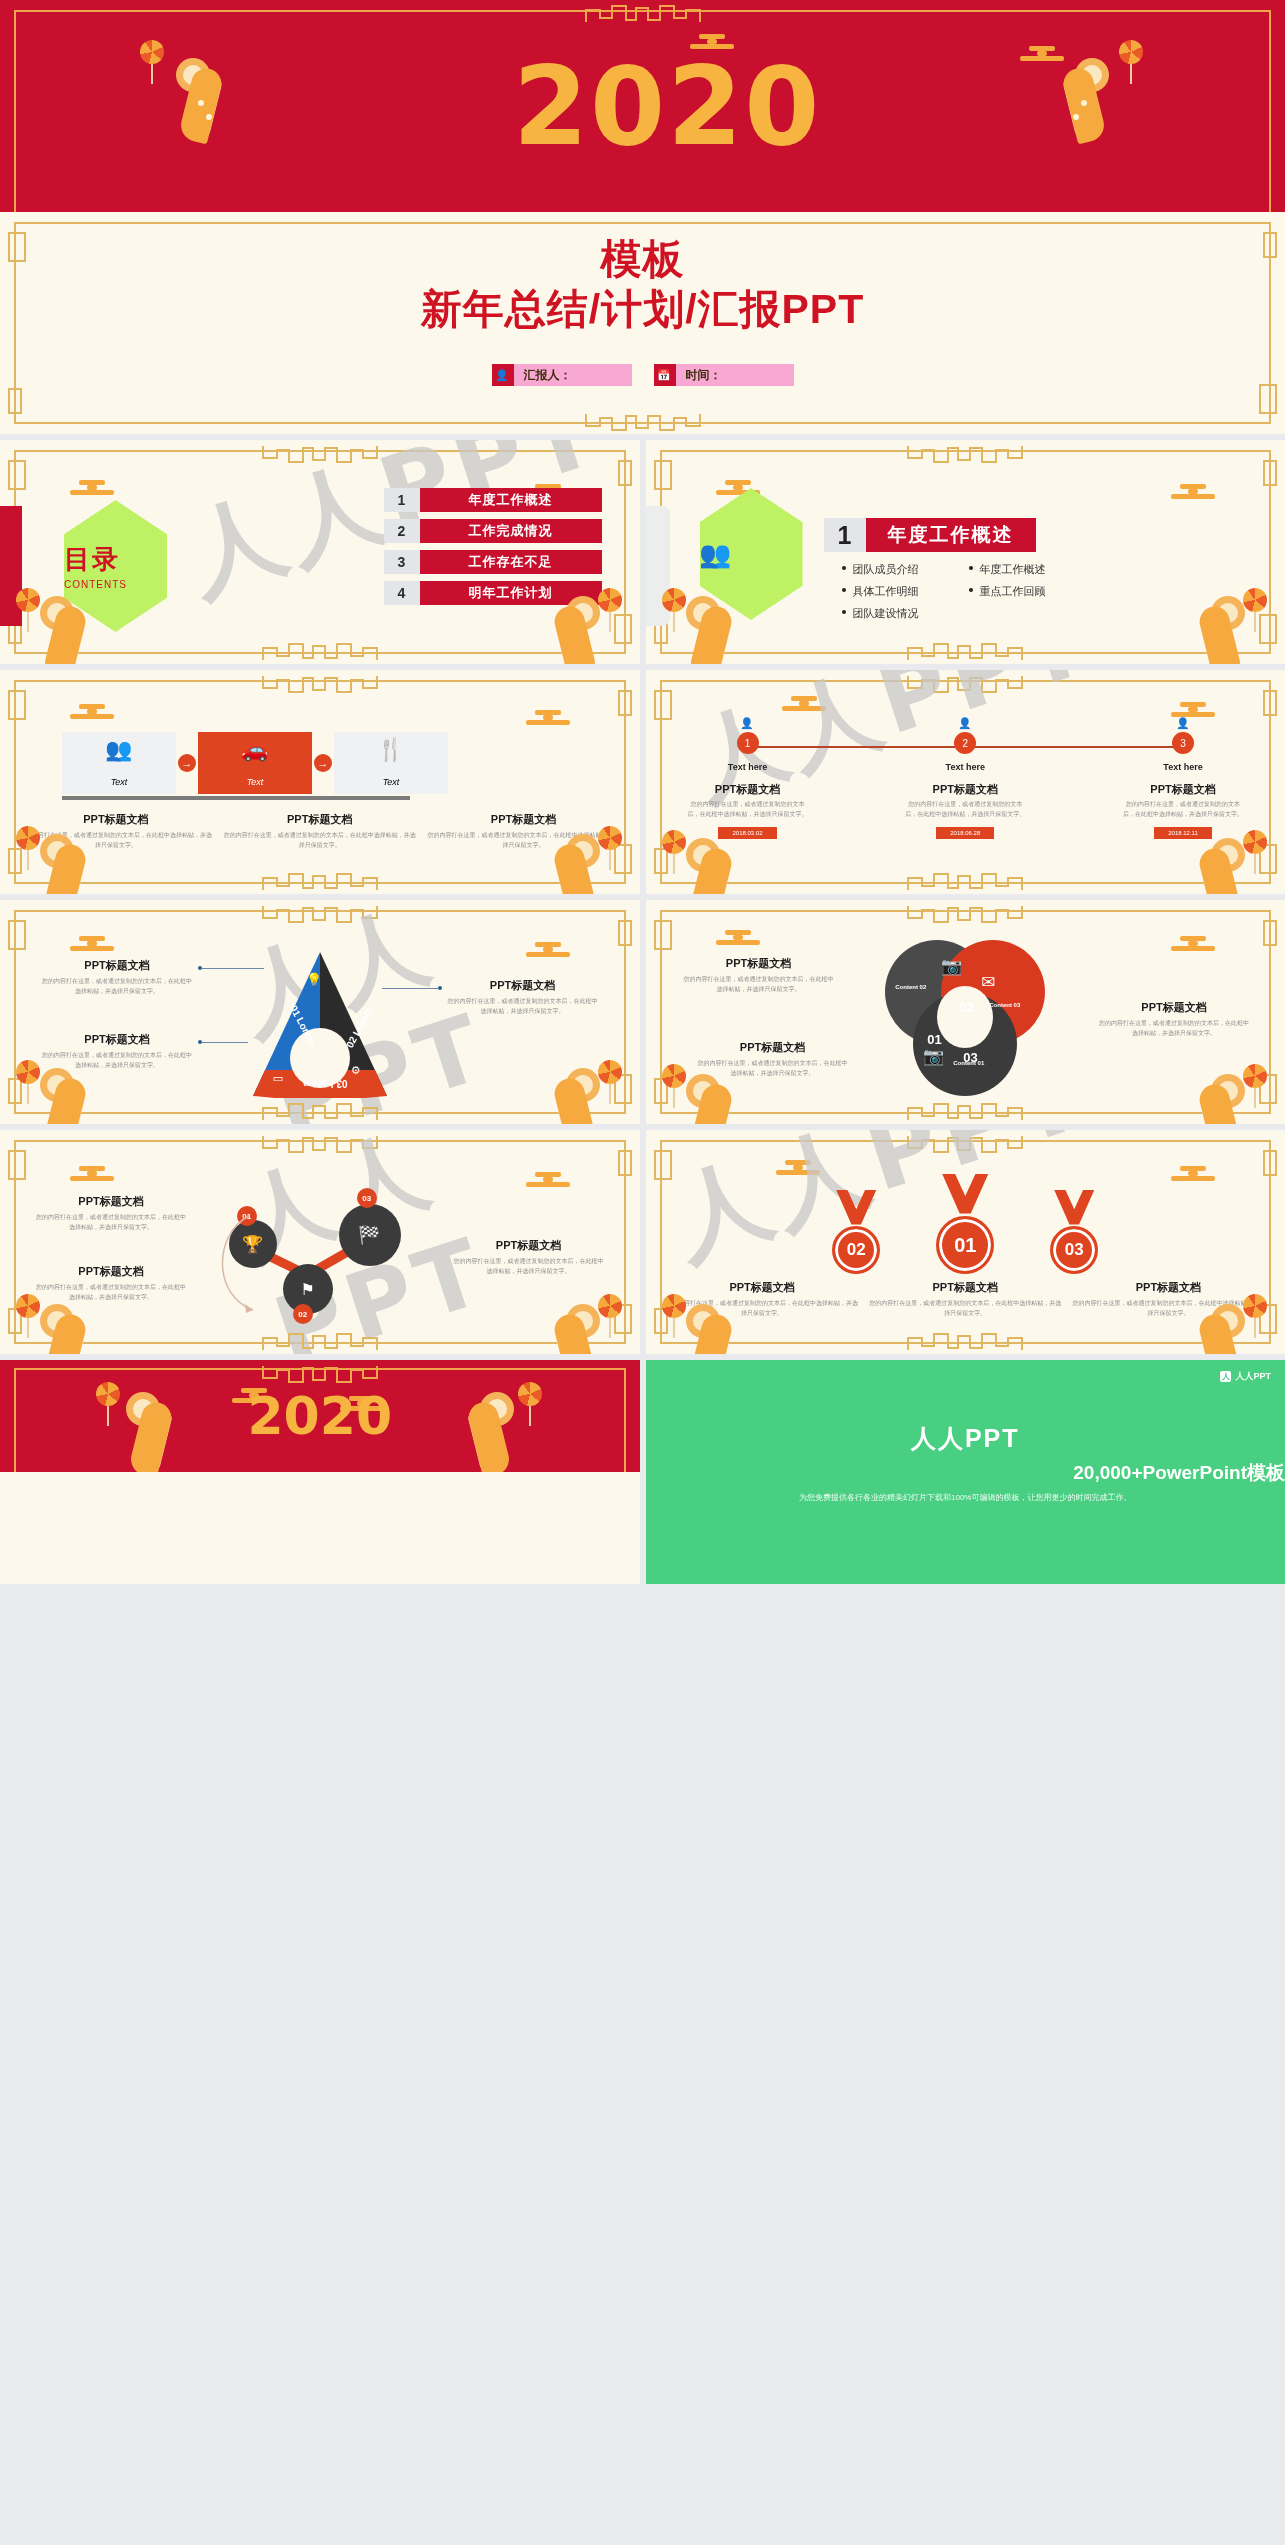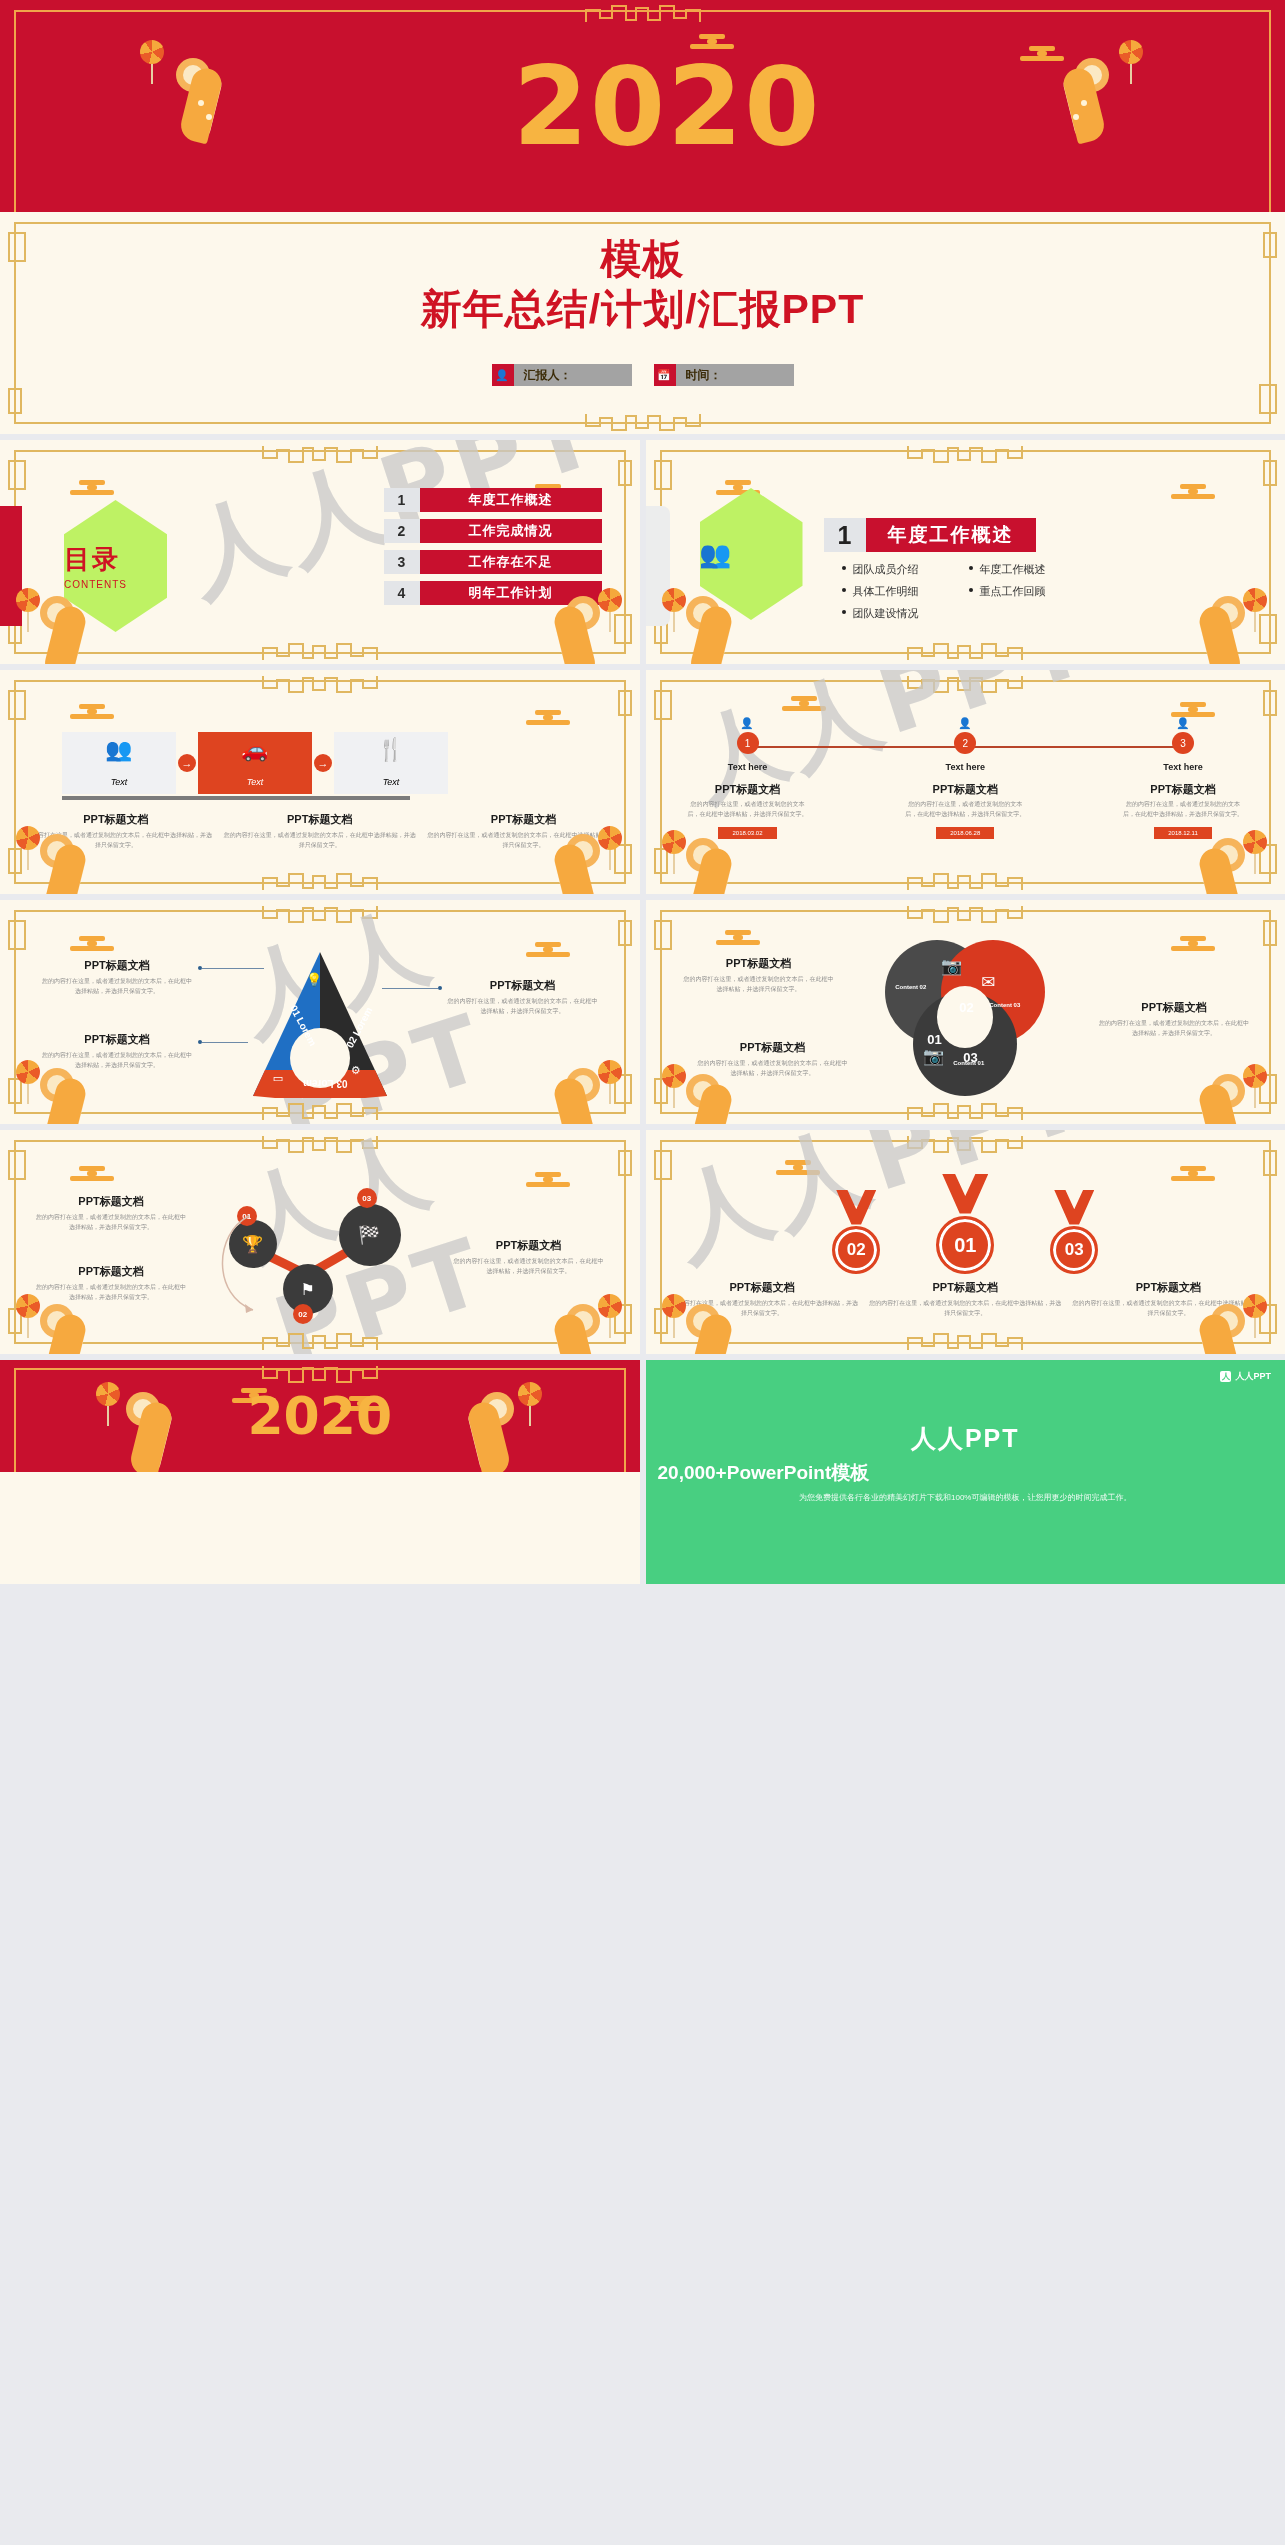--- a/index.html
+++ b/index.html
@@ -101,21 +101,21 @@
   .cover-fields {
     position:absolute; left:0; right:0; top:152px;
     display:flex; justify-content:center; gap:22px;
   }
   .field { display:flex; height:22px; }
   .field .ic {
     width:22px; background:#c8102e; color:#fff; font-size:11px;
     display:flex; align-items:center; justify-content:center;
   }
   .field .val {
-    background:#a3a3a3; color:#3a2a06; font-size:12px; font-weight:bold;
+    background:#f9a8d4; color:#3a2a06; font-size:12px; font-weight:bold;
     padding:0 10px; display:flex; align-items:center; min-width:118px;
   }
 
   
   .grid { display:grid; grid-template-columns: 1fr 1fr; gap: 6px; padding-top:6px; }
   .cell { height: 224px; position:relative; background:#fdf8ec; overflow:hidden; }
 
   
   .hex {
     position:absolute; width:103px; height:132px; background:#bef264;
@@ -269,21 +269,21 @@
   .promo { background:#48cf81; position:relative; color:#fff; }
   .promo .logo {
     position:absolute; right:14px; top:10px; display:flex; align-items:center; gap:4px;
     font-size:9px; font-weight:bold;
   }
   .promo .logo .sq { width:11px; height:11px; background:#fff; color:#48cf81;
                      font-size:8px; display:flex; align-items:center; justify-content:center;
                      border-radius:2px; font-weight:bold; }
   .promo .brand { position:absolute; left:0; right:0; top:62px; text-align:center;
                   font-size:25px; font-weight:bold; letter-spacing:2px; }
-  .promo .tag   { position:absolute; left:12px; right:0; top:100px; text-align:left;
+  .promo .tag   { position:absolute; left:12px; right:0; top:100px; text-align:right;
                   font-size:19px; font-weight:bold; }
   .promo .sub   { position:absolute; left:0; right:0; top:132px; text-align:center;
                   font-size:8px; opacity:.92; }
 </style>
 </head>
 <body>
 
 <div class="page">
 
   <div class="slide">

